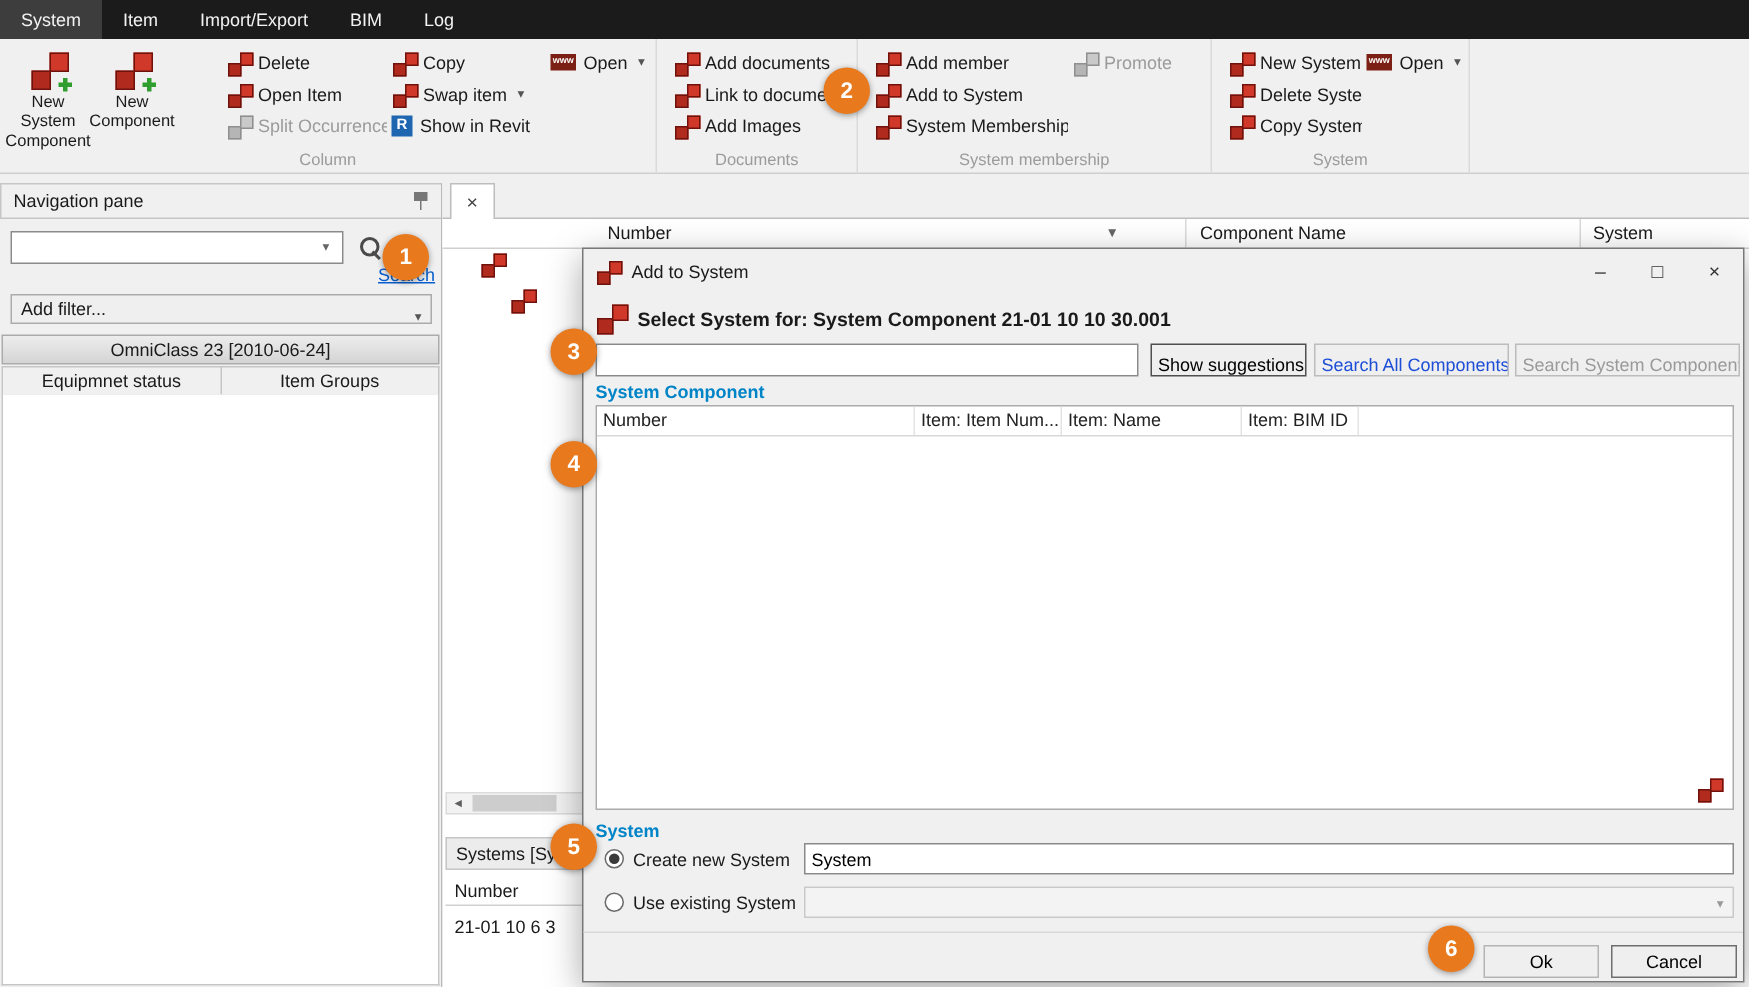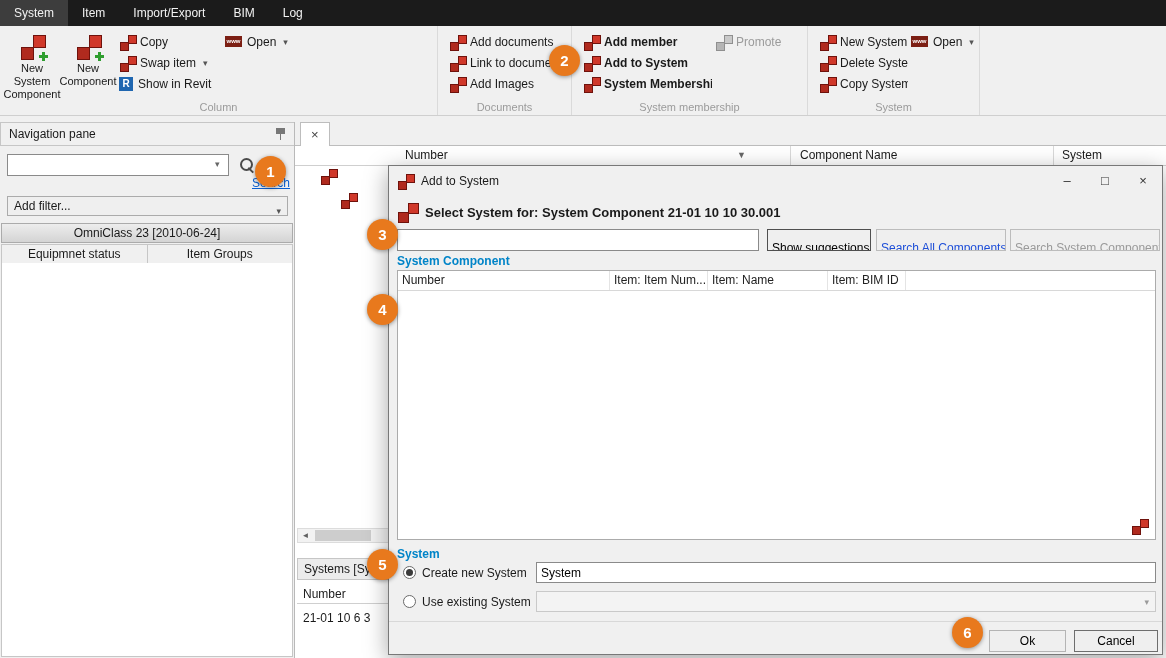--- a/index.html
+++ b/index.html
@@ -21,21 +21,21 @@
   .g-general{width:438px;display:flex;}
   .g-documents{width:134px;padding-left:8px;}
   .g-membership{width:236px;display:flex;padding-left:8px;}
   .g-system{width:172px;display:flex;padding-left:8px;}
   .bigbtn{width:56px;display:flex;flex-direction:column;align-items:center;padding-top:4px;
           font-size:11px;line-height:13px;text-align:center;}
   .bigbtn .cmp-icon{margin-bottom:3px;}
   .scol{display:flex;flex-direction:column;padding-top:2px;}
   .c1{margin-left:32px;width:110px;}
   .c2{width:106px;}
-  .colA{width:132px;font-weight:bold;}
+  .colA{width:132px;}
   .colA-sys{width:92px;}
   .sbtn{display:flex;align-items:center;gap:5px;height:21px;white-space:nowrap;padding:0 3px;overflow:hidden;}
   .sbtn.disabled{color:#9b9b9b;}
   .chev{font-size:9px;color:#555;margin-left:2px;}
 
   
   .cmp-icon{position:relative;width:16px;height:16px;flex:0 0 auto;display:inline-block;}
   .cmp-icon::before{content:"";position:absolute;left:1px;top:8px;width:7px;height:7px;
                     background:#b02a1e;border:1px solid #6f120c;}
   .cmp-icon::after{content:"";position:absolute;left:9px;top:1px;width:7px;height:7px;
@@ -119,21 +119,21 @@
           border:1px solid #787878;box-shadow:0 6px 22px rgba(0,0,0,.35);z-index:20;}
   .dlg-titlebar{position:absolute;left:0;top:0;right:0;height:30px;display:flex;align-items:center;
                 padding-left:8px;gap:8px;}
   .dlg-controls{position:absolute;right:0;top:0;height:30px;display:flex;}
   .dlg-ctrl{width:38px;height:30px;text-align:center;line-height:30px;font-size:13px;color:#333;}
   .dlg-heading{position:absolute;left:8px;top:36px;display:flex;align-items:center;gap:8px;
                font-weight:bold;font-size:13px;}
   .text-input{background:#fff;border:1px solid #8a8a8a;font:inherit;padding:0 4px;}
   .dlg-search{position:absolute;left:8px;top:63px;width:362px;height:22px;}
   .btn{position:absolute;height:22px;background:#efefef;border:1px solid #8a8a8a;text-align:center;
-       font:inherit;line-height:20px;padding:8px 4px;white-space:nowrap;overflow:hidden;}
+       font:inherit;line-height:20px;padding:3px 4px;white-space:nowrap;overflow:hidden;}
   .btn-suggest{left:378px;top:63px;width:104px;border-color:#4f4f4f;}
   .btn-sall{left:487px;top:63px;width:130px;color:#1d4ed8;border-color:#bcbcbc;}
   .btn-ssys{left:621px;top:63px;width:150px;color:#9a9a9a;border-color:#bcbcbc;}
   .section-label{position:absolute;color:#0084c8;font-weight:bold;}
   .sl-component{left:8px;top:88px;}
   .sl-system{left:8px;top:381px;}
   .dlg-table{position:absolute;left:8px;top:104px;width:759px;height:270px;background:#fff;
              border:1px solid #ababab;}
   .tbl-header{display:flex;height:20px;border-bottom:1px solid #d8d8d8;}
   .tbl-cell{padding:2px 4px;border-right:1px solid #e4e4e4;white-space:nowrap;overflow:hidden;color:#222;}
@@ -188,20 +188,34 @@
         <span>New System</span>
         <span>Component</span>
       </div>
       <div class="bigbtn">
         <span class="cmp-icon big">
             <span class="plus-badge"></span>
           </span>
         <span>New</span>
         <span>Component</span>
       </div>
+      <div class="scol c1">
+        <div class="sbtn">
+          <span class="cmp-icon"></span>
+          <span>Delete</span>
+        </div>
+        <div class="sbtn">
+          <span class="cmp-icon"></span>
+          <span>Open Item</span>
+        </div>
+        <div class="sbtn disabled">
+          <span class="cmp-icon gray"></span>
+          <span>Split Occurrence</span>
+        </div>
+      </div>
       <div class="scol c2">
         <div class="sbtn">
           <span class="cmp-icon"></span>
           <span>Copy</span>
         </div>
         <div class="sbtn">
           <span class="cmp-icon"></span>
           <span>Swap item</span>
           <span class="chev">▾</span>
         </div>

